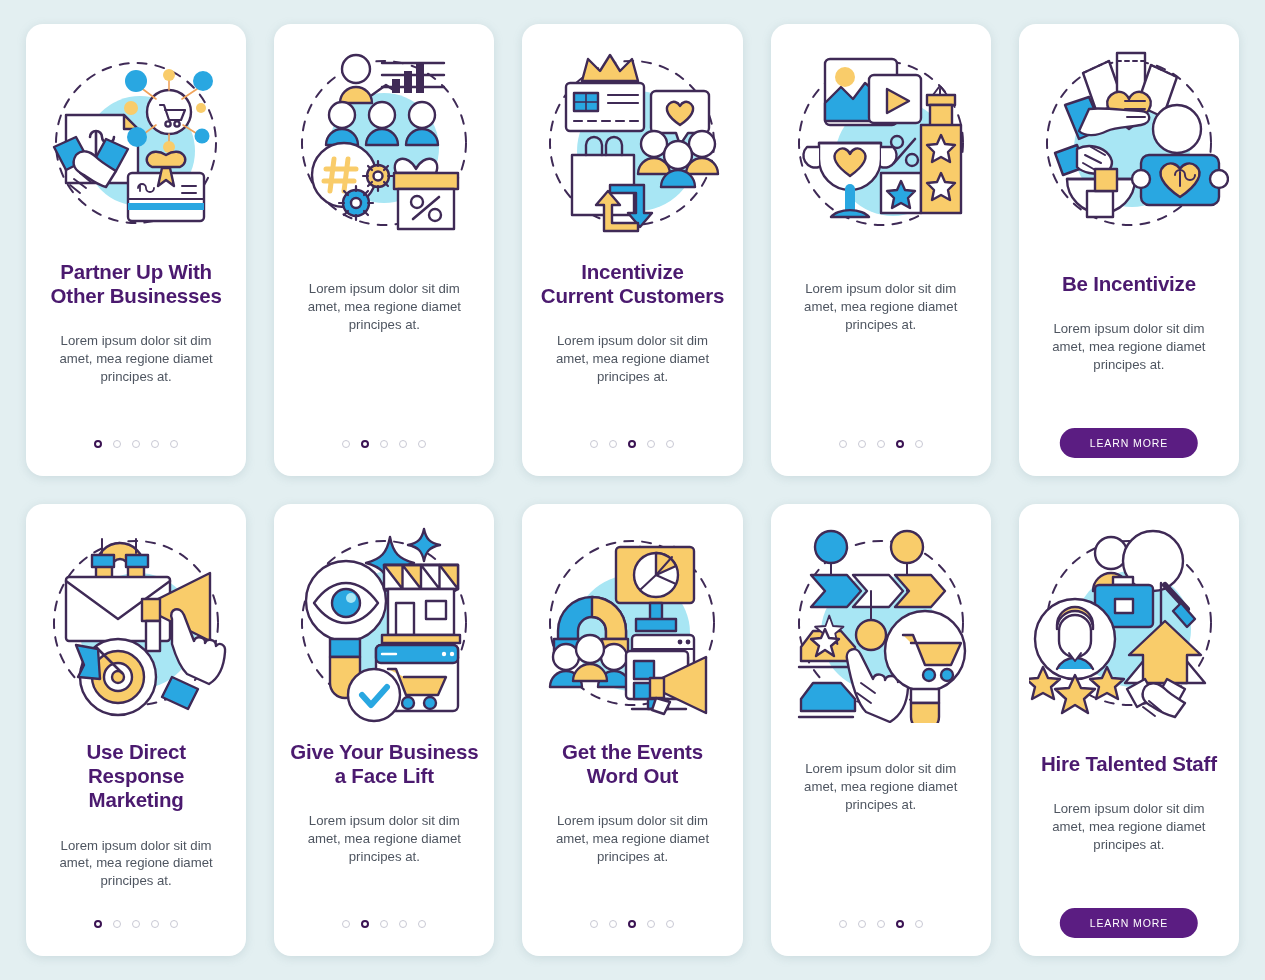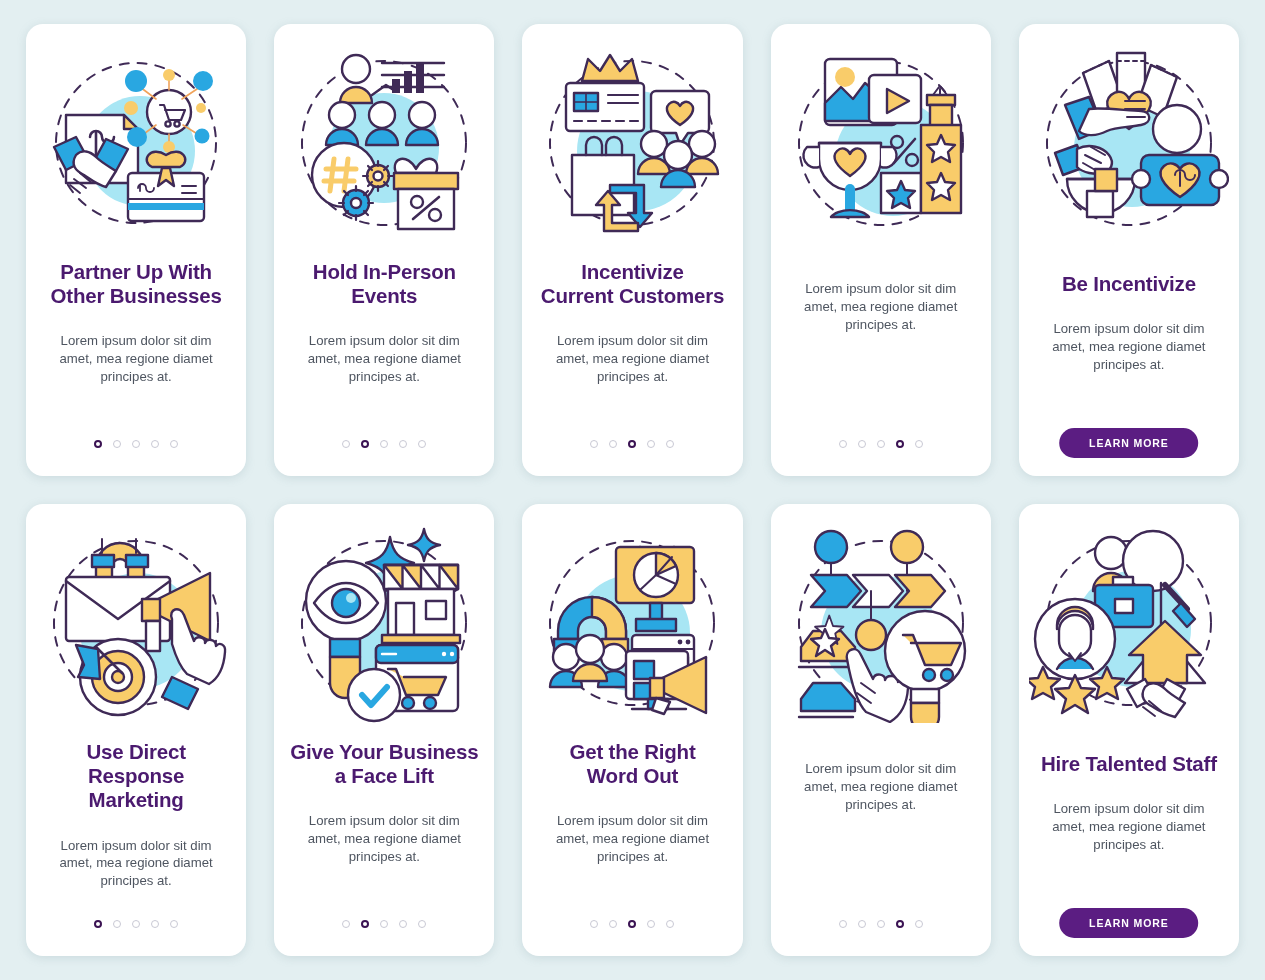--- a/index.html
+++ b/index.html
@@ -83,21 +83,21 @@
     border: 2.6px solid #3b1353;
   }
   .learn-more {
     position: absolute;
     bottom: 18px;
     left: 50%;
     transform: translateX(-50%);
     background: #5b1d82;
     color: #ffffff;
     font-size: 10.5px;
-    font-weight: bold;
+    font-weight: normal;
     letter-spacing: 0.9px;
     border: none;
     border-radius: 999px;
     padding: 9px 30px;
     cursor: pointer;
     white-space: nowrap;
   }
 </style>
 </head>
 <body>
@@ -189,24 +189,20 @@
         <path d="M72 143 v5 M72 172 v5 M55 160 h5 M84 160 h5 M60 148 l4 4 M80 168 l4 4 M84 148 l-4 4 M64 168 l-4 4" stroke="#3f2a56" stroke-width="2.2"></path>
 
         <path d="M112 130 c-6 -16 12 -20 20 -4 c8 -16 26 -12 20 4 z" fill="#fff"></path>
         <rect x="110" y="130" width="64" height="16" fill="#f9cc6a"></rect>
         <rect x="114" y="146" width="56" height="40" fill="#fff"></rect>
         <path d="M129 176 l26 -22" stroke="#3f2a56" stroke-width="2.6"></path>
         <circle cx="133" cy="159" r="6" fill="none"></circle>
         <circle cx="151" cy="172" r="6" fill="none"></circle>
       </svg>
     </div>
-    <div class="card-title">
-      <span>Hold In-Person</span><br>
-      <span>Events</span>
-    </div>
     <div class="card-desc">Lorem ipsum dolor sit dim amet, mea regione diamet principes at.</div>
     <div class="dots">
       <span class="dot"></span>
       <span class="dot active"></span>
       <span class="dot"></span>
       <span class="dot"></span>
       <span class="dot"></span>
     </div>
   </div>
 
@@ -477,21 +473,21 @@
         <rect x="102" y="160" width="20" height="16" fill="#29a7e1"></rect>
         <rect x="116" y="176" width="20" height="10" fill="#29a7e1"></rect>
         <path d="M100 186 h54" stroke="#3f2a56" stroke-width="2.4"></path>
 
         <path d="M128 156 l46 -22 v56 l-46 -22 z" fill="#f9cc6a"></path>
         <rect x="118" y="155" width="14" height="20" fill="#f9cc6a"></rect>
         <path d="M124 175 l14 4 l-6 12 l-12 -4 z" fill="#fff"></path>
       </svg>
     </div>
     <div class="card-title">
-      <span>Get the Right</span><br>
+      <span>Get the Events</span><br>
       <span>Word Out</span>
     </div>
     <div class="card-desc">Lorem ipsum dolor sit dim amet, mea regione diamet principes at.</div>
     <div class="dots">
       <span class="dot"></span>
       <span class="dot"></span>
       <span class="dot active"></span>
       <span class="dot"></span>
       <span class="dot"></span>
     </div>

